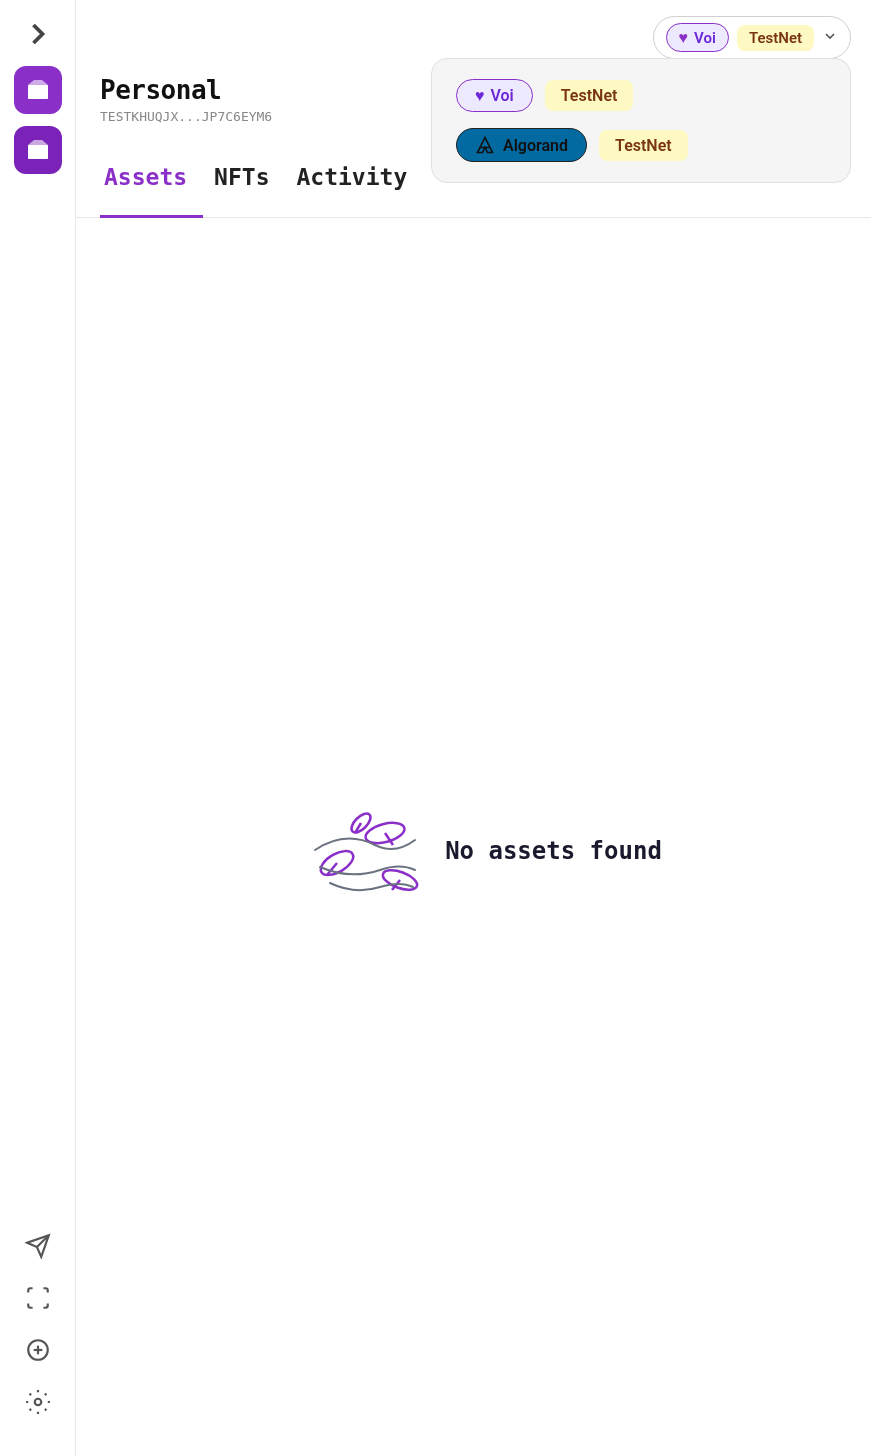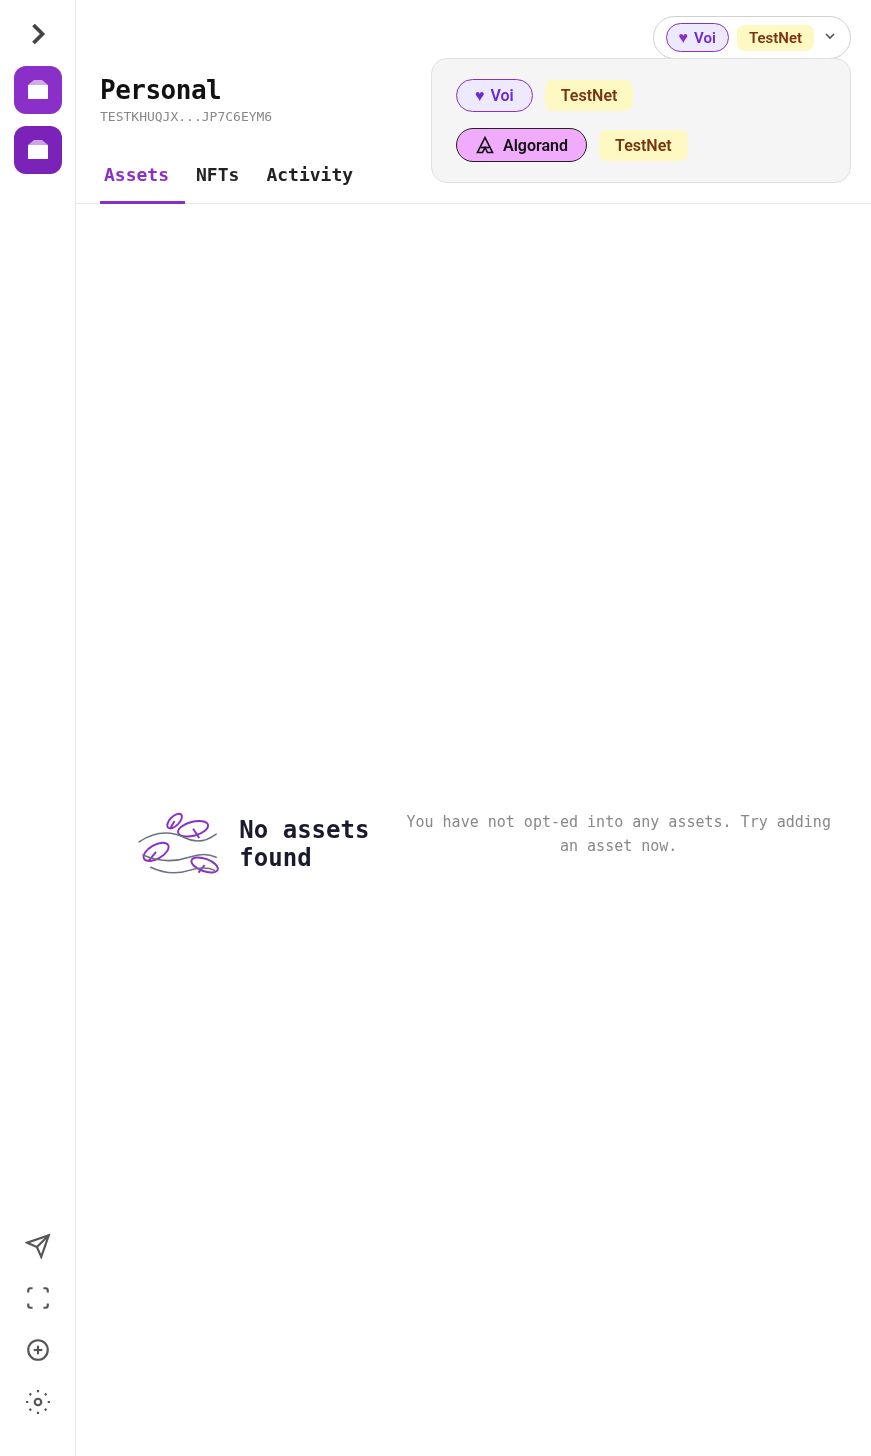--- a/index.html
+++ b/index.html
@@ -167,21 +167,21 @@
     }
     .dropdown-testnet-badge {
       background: #fef9c3;
       border-radius: 8px;
       padding: 6px 16px;
       font-size: 16px;
       font-weight: 600;
       color: #78350f;
     }
     .dropdown-algo-badge {
-      background: #f0abfc;
+      background: #0369a1;
       border: 1.5px solid #222;
       border-radius: 20px;
       padding: 6px 18px;
       display: flex;
       align-items: center;
       gap: 8px;
       font-size: 16px;
       font-weight: 600;
       color: #111;
       text-align: right;
@@ -211,23 +211,23 @@
 
     
     .tabs {
       display: flex;
       gap: 0;
       padding: 24px 24px 0 24px;
       border-bottom: 1.5px solid #e8e8e8;
       margin-top: 8px;
     }
     .tab {
-      font-size: 18px;
-      font-weight: 600;
-      padding: 8px 16px 16px 4px;
+      font-size: 23px;
+      font-weight: 600;
+      padding: 8px 16px 25px 4px;
       cursor: pointer;
       color: #222;
       border-bottom: 3px solid transparent;
       margin-bottom: -1.5px;
       font-family: monospace;
     }
     .tab.active {
       color: #8b2fc9;
       border-bottom: 3px solid #8b2fc9;
     }
@@ -401,16 +401,15 @@
         <path d="M30 75 Q60 55 90 70 Q110 80 130 65" stroke="#6b7280" stroke-width="2" fill="none" stroke-linecap="round"></path>
         <path d="M35 92 Q65 105 95 95 Q115 88 130 95" stroke="#6b7280" stroke-width="2" fill="none" stroke-linecap="round"></path>
         <path d="M45 108 Q70 120 95 112 Q115 106 128 112" stroke="#6b7280" stroke-width="2" fill="none" stroke-linecap="round"></path>
 
         <ellipse cx="76" cy="48" rx="12" ry="6" transform="rotate(-45 76 48)" stroke="#8b2fc9"></ellipse>
         <line x1="76" y1="48" x2="70" y2="58" stroke="#8b2fc9"></line>
       </g>
     </svg>
 
     <div class="empty-title">No assets found</div>
-    <div class="empty-subtitle">You have not opt-ed into any assets. Try adding an asset now.</div>
   </div>
 
 </div>
 
 </body></html>

